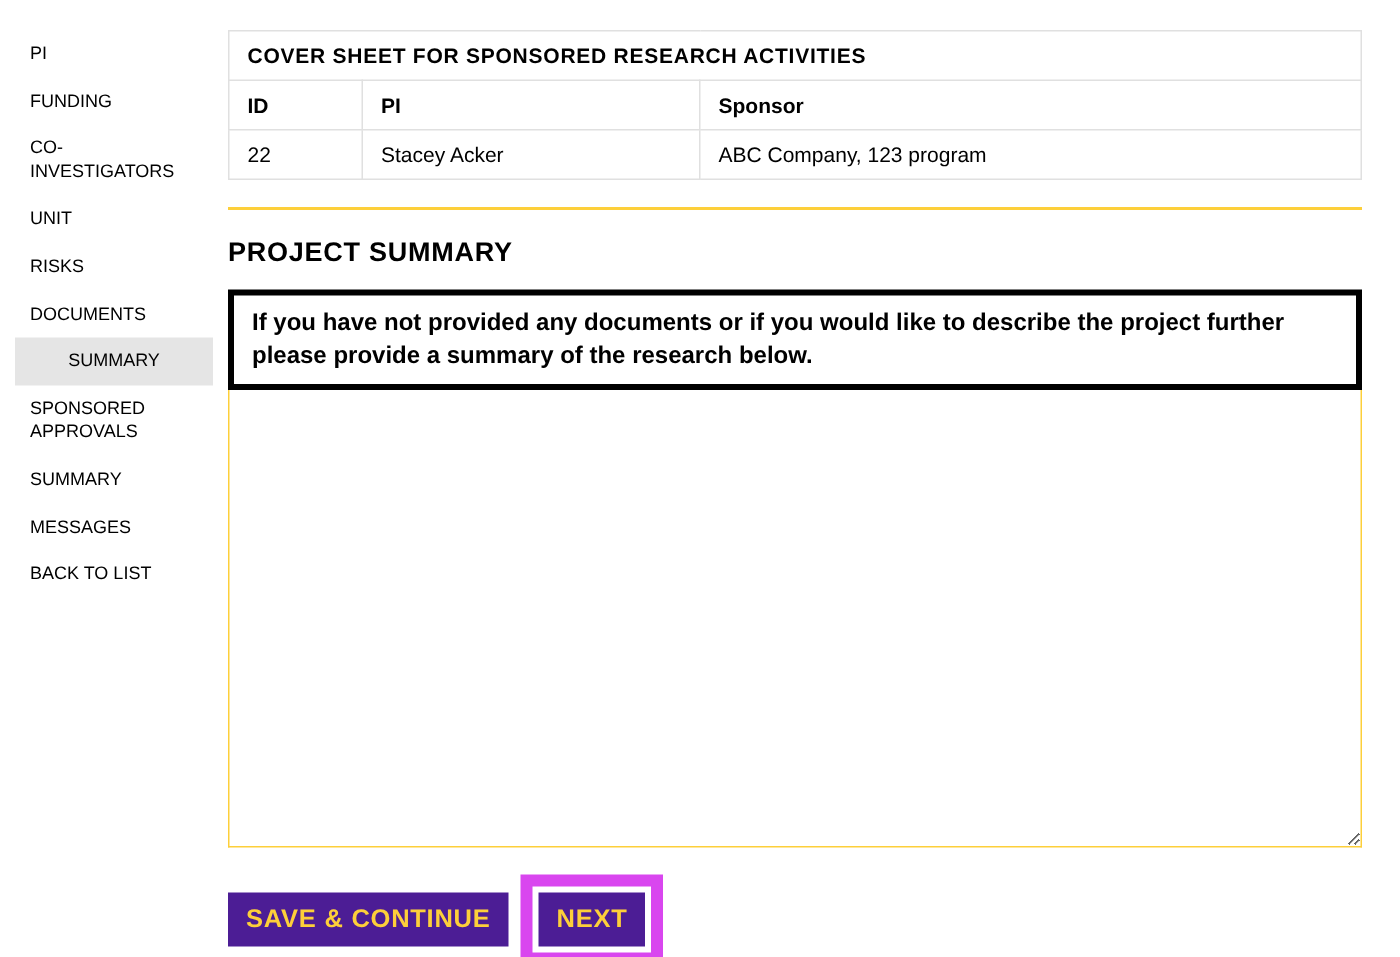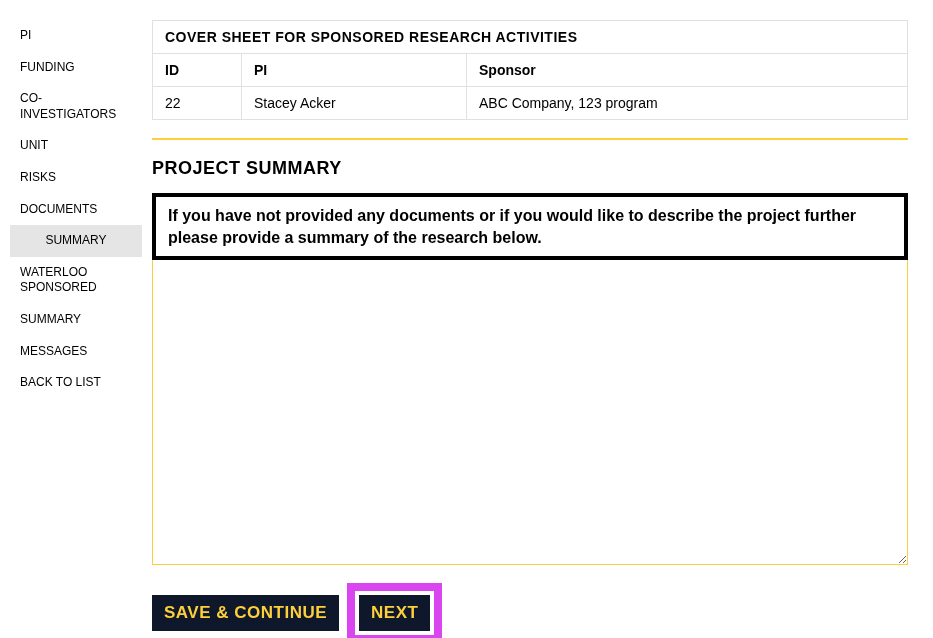--- a/index.html
+++ b/index.html
@@ -79,21 +79,21 @@
       outline: none;
       display: block;
     }
     .button-row {
       margin-top: 18px;
       display: flex;
       gap: 8px;
       align-items: center;
     }
     .btn {
-      background: #0f172a;
+      background: #4c1d95;
       color: #fdcf3a;
       border: none;
       padding: 8px 12px;
       font-size: 17px;
       font-weight: bold;
       letter-spacing: 0.5px;
       cursor: pointer;
       font-family: inherit;
     }
     .next-wrapper {
@@ -107,21 +107,21 @@
 
 <div class="container">
   <nav class="sidebar">
     <div class="sidebar-item">PI</div>
     <div class="sidebar-item">FUNDING</div>
     <div class="sidebar-item">CO-INVESTIGATORS</div>
     <div class="sidebar-item">UNIT</div>
     <div class="sidebar-item">RISKS</div>
     <div class="sidebar-item">DOCUMENTS</div>
     <div class="sidebar-item active">SUMMARY</div>
-    <div class="sidebar-item">WATERLOO SPONSORED</div>
+    <div class="sidebar-item">SPONSORED APPROVALS</div>
     <div class="sidebar-item">SUMMARY</div>
     <div class="sidebar-item">MESSAGES</div>
     <div class="sidebar-item">BACK TO LIST</div>
   </nav>
 
   <main class="main">
     <table class="cover-table">
       <tbody>
           <tr>
         <td class="cover-title-cell" colspan="3">COVER SHEET FOR SPONSORED RESEARCH ACTIVITIES</td>

